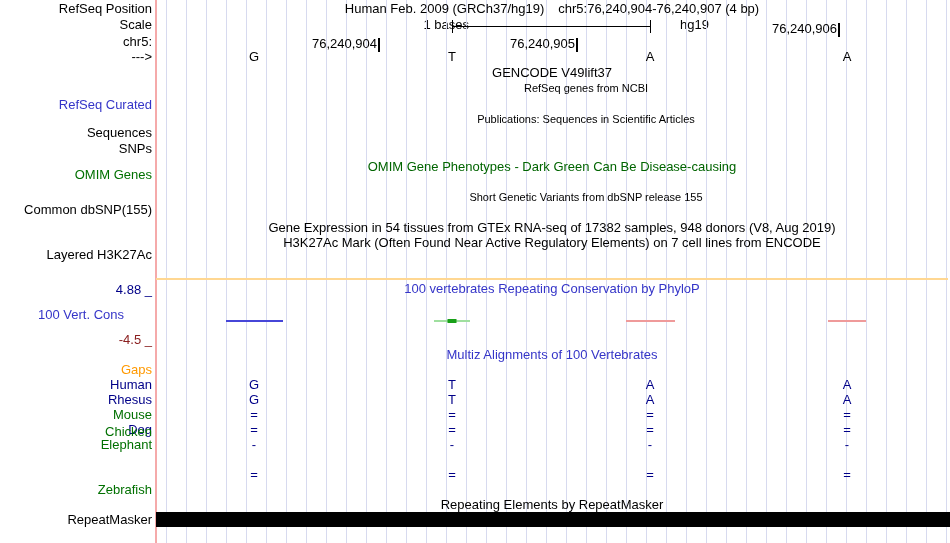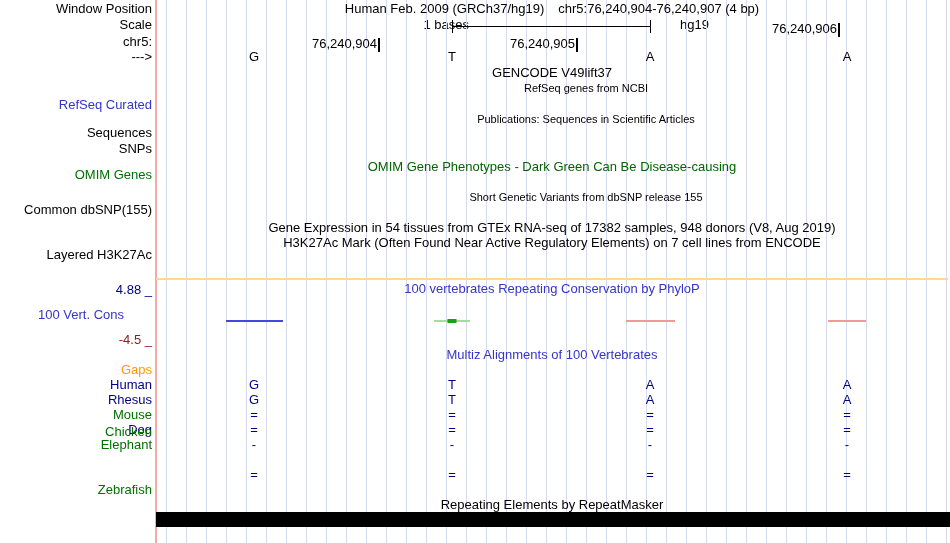--- a/index.html
+++ b/index.html
@@ -79,21 +79,21 @@
       <div style="left: 846px; background: rgb(215, 218, 239);"></div>
       <div style="left: 866px; background: rgb(215, 218, 239);"></div>
       <div style="left: 886px; background: rgb(215, 218, 239);"></div>
       <div style="left: 906px; background: rgb(215, 218, 239);"></div>
       <div style="left: 926px; background: rgb(215, 218, 239);"></div>
       <div style="left: 946px; background: rgb(215, 218, 239);"></div>
     </div>
   <div id="pink-edge" style="background: rgb(245, 170, 170);"></div>
   <div id="orange-sep" style="background: rgb(255, 215, 146);"></div>
 
-  <div class="lbl c-black" style="top:2px">Window Position</div>
+  <div class="lbl c-black" style="top:2px">RefSeq Position</div>
   <div class="ctr fs13" style="top:2px">
     <span>Human Feb. 2009 (GRCh37/hg19)</span><span style="margin-left:14px">chr5:76,240,904-76,240,907 (4 bp)</span>
   </div>
 
   <div class="lbl c-black" style="top:18px">Scale</div>
   <div class="abs fs13" style="left:0;top:18px;width:445px;text-align:right">1 bases</div>
   <div id="scale-bar">
       <div class="mid"></div>
     </div>
   <div class="abs fs13" style="left:656px;top:18px">hg19</div>
@@ -190,15 +190,16 @@
         <span class="mz-cell" style="left: 452px;">=</span>
         <span class="mz-cell" style="left: 650px;">=</span>
         <span class="mz-cell" style="left: 847px;">=</span>
       </div>
       <div class="mz-row" style="top: 482px;">
         <div class="lbl" style="top: 0px; line-height: 15px; color: rgb(0, 112, 0);">Zebrafish</div>
       </div>
     </div>
 
   <div class="ctr fs13 c-black" style="top:498px">Repeating Elements by RepeatMasker</div>
+  <div class="lbl c-black" style="top:512px;line-height:15px">RepeatMasker</div>
   <div id="repeat-bar" style="background: rgb(0, 0, 0);"></div>
 
 </div>
 
 </body></html>

